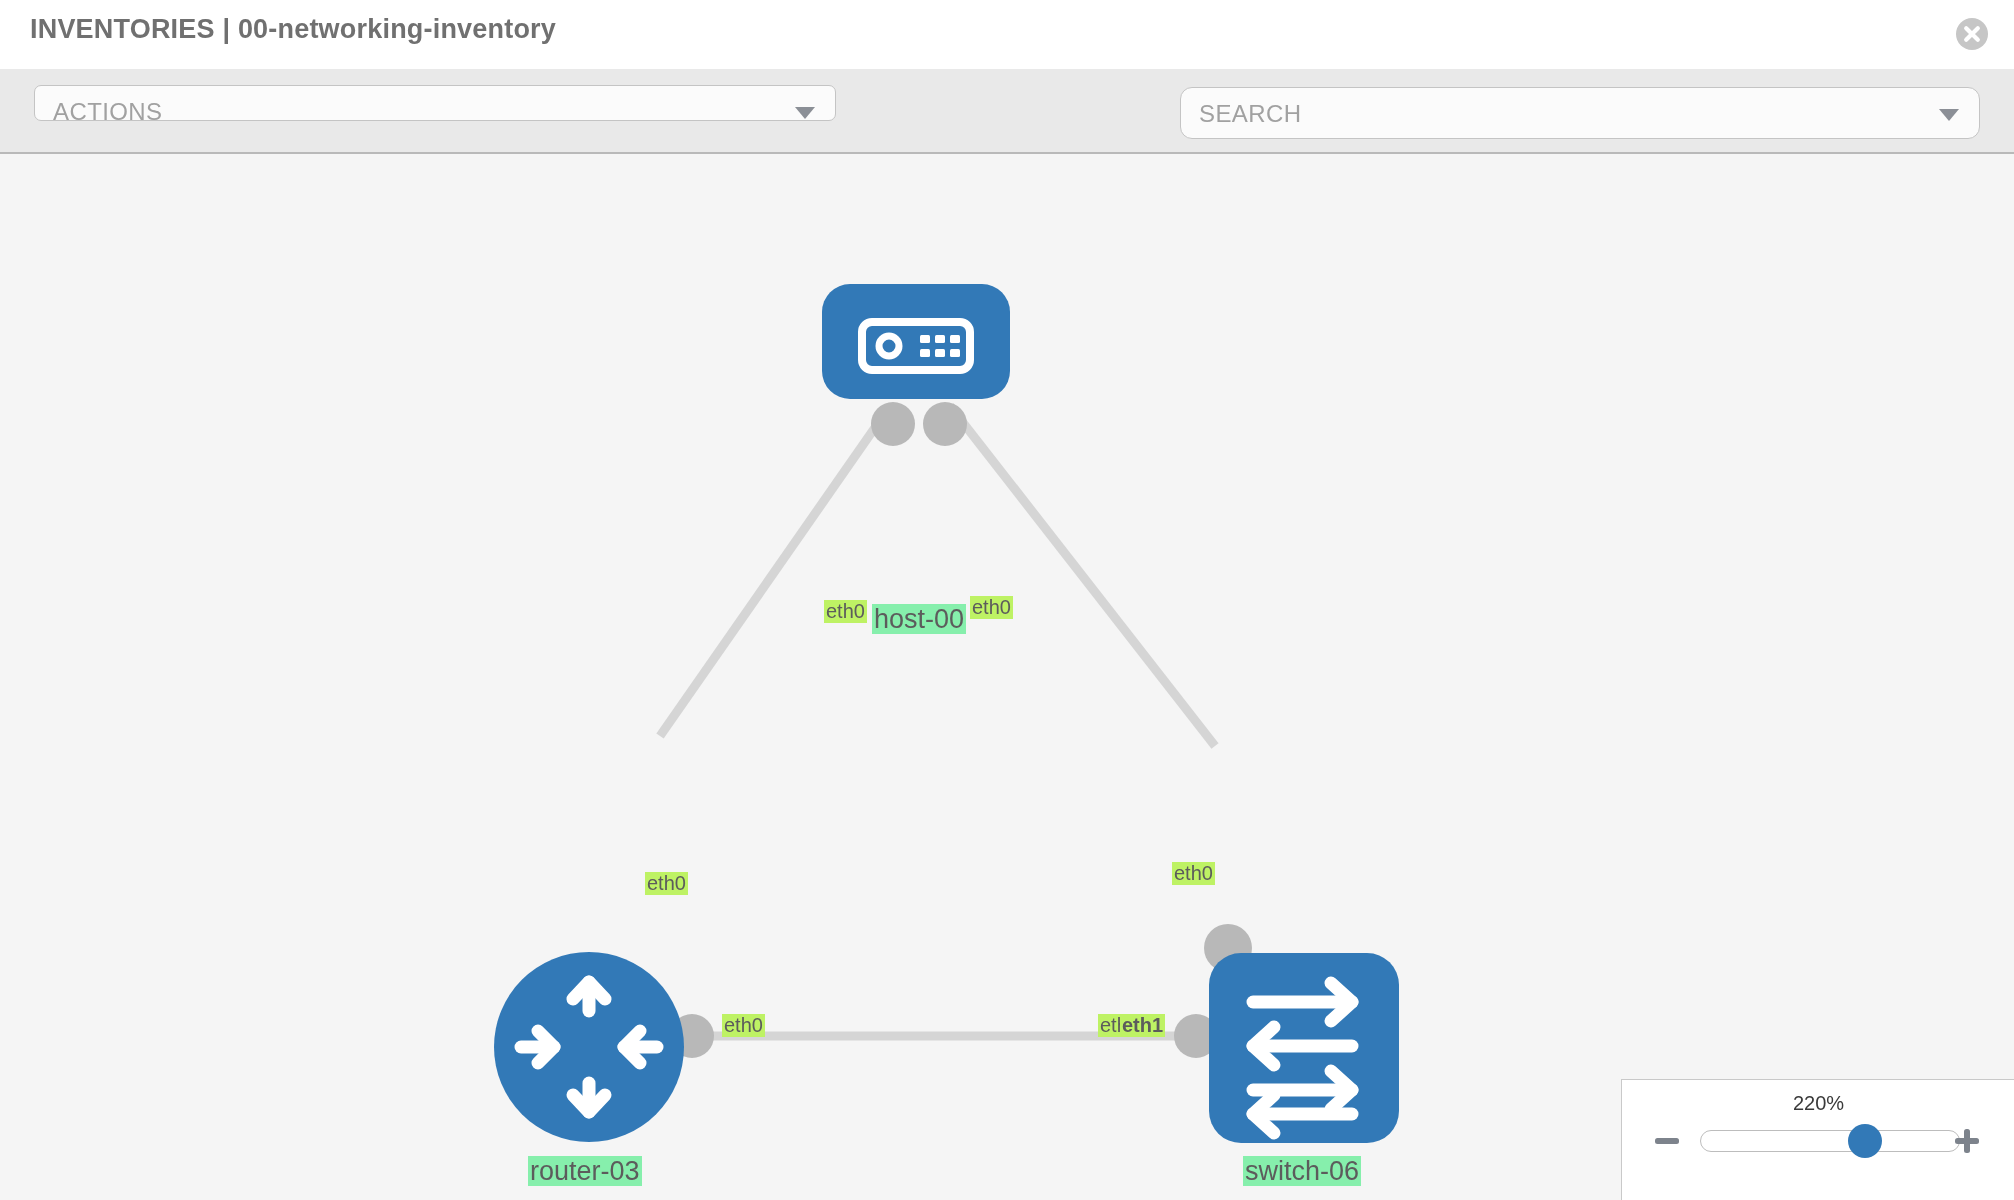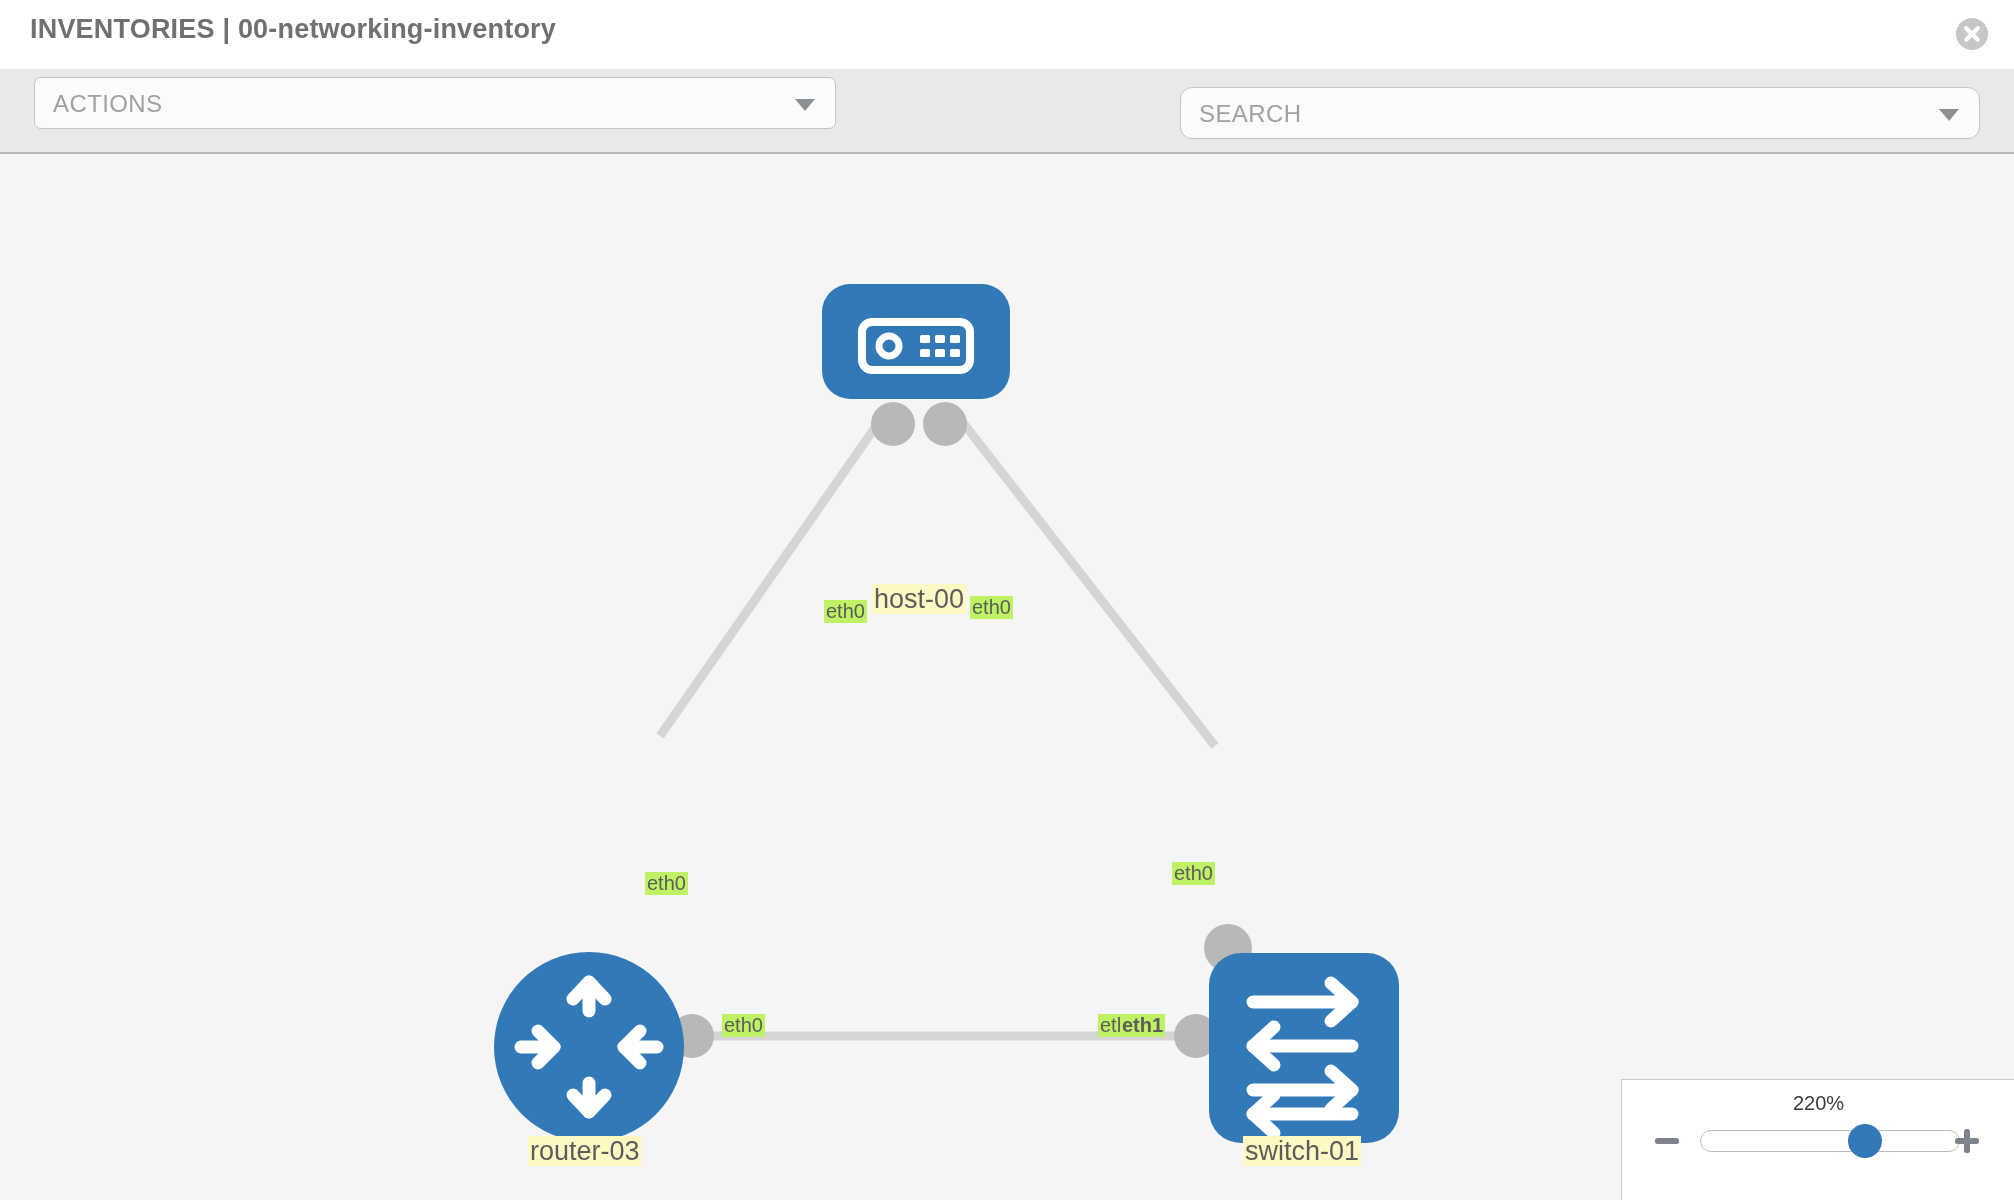--- a/index.html
+++ b/index.html
@@ -48,22 +48,22 @@
   .toolbar {
     position: absolute;
     left: 0; top: 69px;
     width: 2014px;
     height: 85px;
     background: #e9e9e9;
     border-bottom: 2px solid #b9b9b9;
   }
   .actions-select {
     position: absolute;
-    left: 34px; top: 8px;
-    width: 802px; height: 52px;
+    left: 34px; top: 16px;
+    width: 802px; height: 36px;
     background: #fbfbfb;
     border: 1px solid #c4c4c4;
     border-radius: 7px;
     cursor: pointer;
   }
   .actions-label {
     position: absolute;
     left: 18px; top: 12px;
     font-size: 24px;
     color: #a1a1a1;
@@ -117,24 +117,25 @@
     left: 0; top: 0;
     width: 2014px;
     height: 1044px;
   }
 
   
   .node-label {
     position: absolute;
     font-size: 27px;
     color: #5c5c5c;
-    background: #fef9c3;
+    background: #86efac;
     white-space: nowrap;
     line-height: 1.05;
     padding: 1px 2px;
+    margin-top: 20px;
   }
   .iface-label {
     position: absolute;
     font-size: 20px;
     color: #5c5c5c;
     background: #bef264;
     white-space: nowrap;
     line-height: 1.05;
     padding: 1px 2px;
   }
@@ -307,21 +308,21 @@
     <span class="iface-label" style="left:824px;  top:444px;">eth0</span>
     <span class="iface-label" style="left:970px;  top:440px;">eth0</span>
     <span class="iface-label" style="left:645px;  top:716px;">eth0</span>
     <span class="iface-label" style="left:1172px; top:706px;">eth0</span>
     <span class="iface-label" style="left:722px;  top:858px;">eth0</span>
     <span class="iface-label" style="left:1098px; top:858px;">eth0</span>
     <span class="iface-label" style="left:1120px; top:858px;font-weight:bold;">eth1</span>
 
     <span class="node-label" style="left:872px; top:428px;">host-00</span>
     <span class="node-label" style="left:528px; top:980px;">router-03</span>
-    <span class="node-label" style="left:1243px;top:980px;">switch-01</span>
+    <span class="node-label" style="left:1243px;top:980px;">switch-06</span>
 
   </div>
 
   <div class="zoom-panel">
     <div class="zoom-value">220%</div>
 
     <div class="zoom-minus">
       <svg width="30" height="30" viewBox="0 0 30 30">
         <rect x="3" y="12" width="24" height="6" rx="2.5" fill="#7d838c"></rect>
       </svg>

